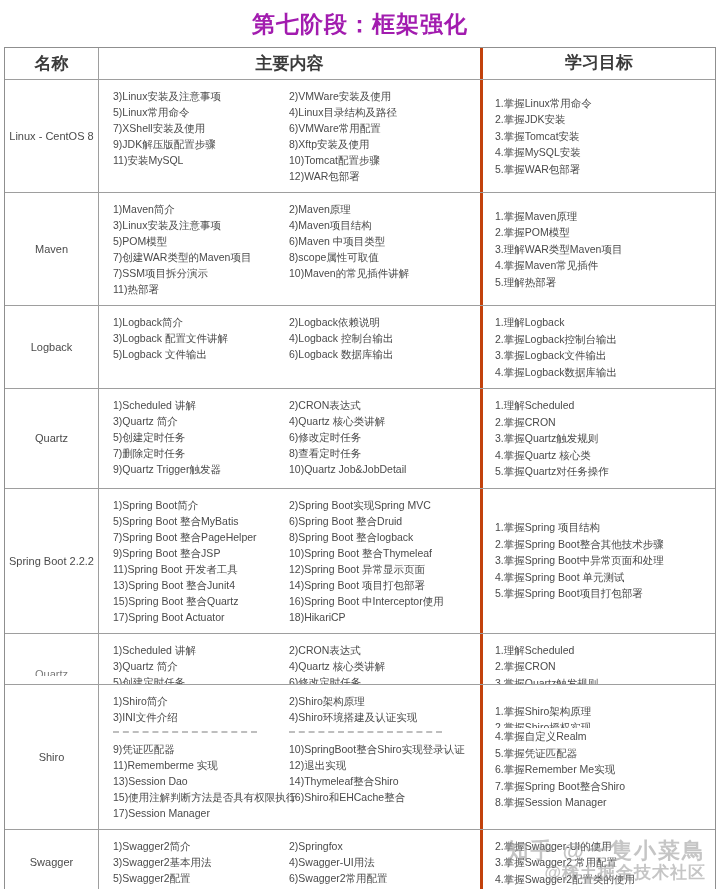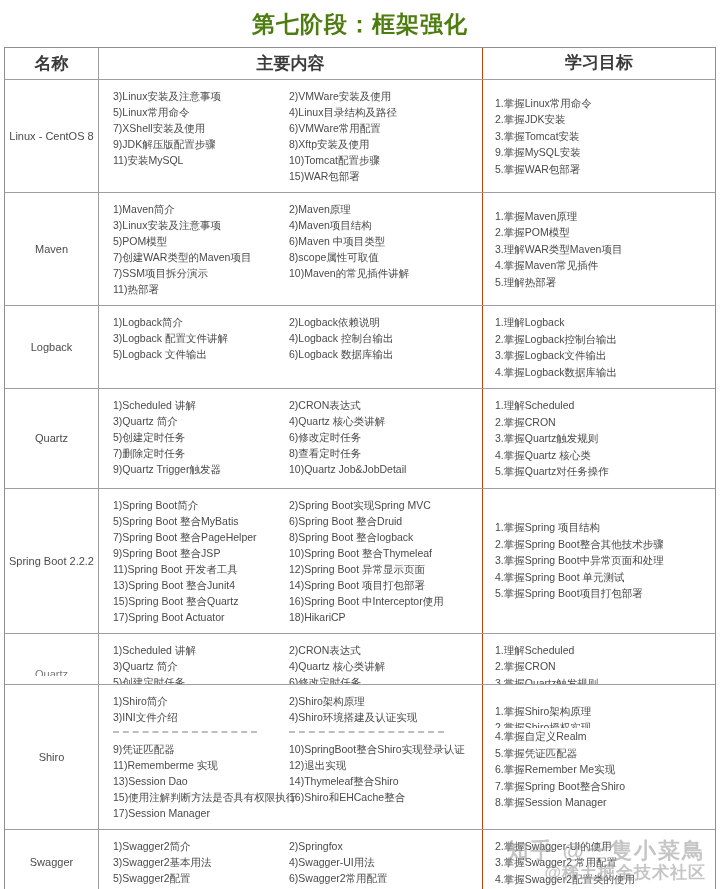--- a/index.html
+++ b/index.html
@@ -1,36 +1,36 @@
 <!DOCTYPE html>
 <html><head>
 <meta charset="utf-8">
 <style>
   html,body{margin:0;padding:0;}
   body{
     width:720px;height:889px;background:#ffffff;position:relative;overflow:hidden;
     font-family:"Liberation Sans","DejaVu Sans",sans-serif;color:#4a4a4a;
   }
   .page-title{
-    text-align:center;font-size:23px;font-weight:bold;color:#4d7c0f;
+    text-align:center;font-size:23px;font-weight:bold;color:#a21caf;
     padding:9px 0 7px 0;letter-spacing:1px;
   }
   .table{
     margin:0 4px 0 4px;border:1px solid #8f8f8f;background:#fff;
   }
   .trow{display:flex;border-top:1px solid #9e9e9e;}
   .trow.header-row{border-top:none;}
   .cell{box-sizing:border-box;}
   .name-cell{
     width:94px;flex:0 0 94px;border-right:1px solid #9e9e9e;
     display:flex;align-items:center;justify-content:center;
     font-size:11px;color:#4a4a4a;text-align:center;padding:2px;
   }
   .content-cell{
-    flex:1 1 auto;border-right:1px solid #c2410c;
+    flex:1 1 auto;border-right:3px solid #c2410c;
     display:flex;padding:8px 4px 8px 14px;
   }
   .content-col{font-size:10.5px;line-height:16px;color:#4a4a4a;}
   .content-col.left{width:176px;flex:0 0 176px;}
   .content-col.right{flex:1 1 auto;}
   .goals-cell{
     width:232px;flex:0 0 232px;
     display:flex;flex-direction:column;justify-content:center;
     padding:8px 4px 8px 12px;font-size:10.5px;line-height:16.5px;color:#4a4a4a;
   }
@@ -77,28 +77,28 @@
             <div class="content-item">7)XShell安装及使用</div>
             <div class="content-item">9)JDK解压版配置步骤</div>
             <div class="content-item">11)安装MySQL</div>
           </div>
       <div class="content-col right">
             <div class="content-item">2)VMWare安装及使用</div>
             <div class="content-item">4)Linux目录结构及路径</div>
             <div class="content-item">6)VMWare常用配置</div>
             <div class="content-item">8)Xftp安装及使用</div>
             <div class="content-item">10)Tomcat配置步骤</div>
-            <div class="content-item">15)WAR包部署</div>
+            <div class="content-item">12)WAR包部署</div>
           </div>
     </div>
     <div class="cell goals-cell">
           <div class="goal-item">1.掌握Linux常用命令</div>
           <div class="goal-item">2.掌握JDK安装</div>
           <div class="goal-item">3.掌握Tomcat安装</div>
-          <div class="goal-item">9.掌握MySQL安装</div>
+          <div class="goal-item">4.掌握MySQL安装</div>
           <div class="goal-item">5.掌握WAR包部署</div>
         </div>
   </div>
       <div class="trow">
     <div class="cell name-cell">Maven</div>
     <div class="cell content-cell">
       <div class="content-col left">
             <div class="content-item">1)Maven简介</div>
             <div class="content-item">3)Linux安装及注意事项</div>
             <div class="content-item">5)POM模型</div>

